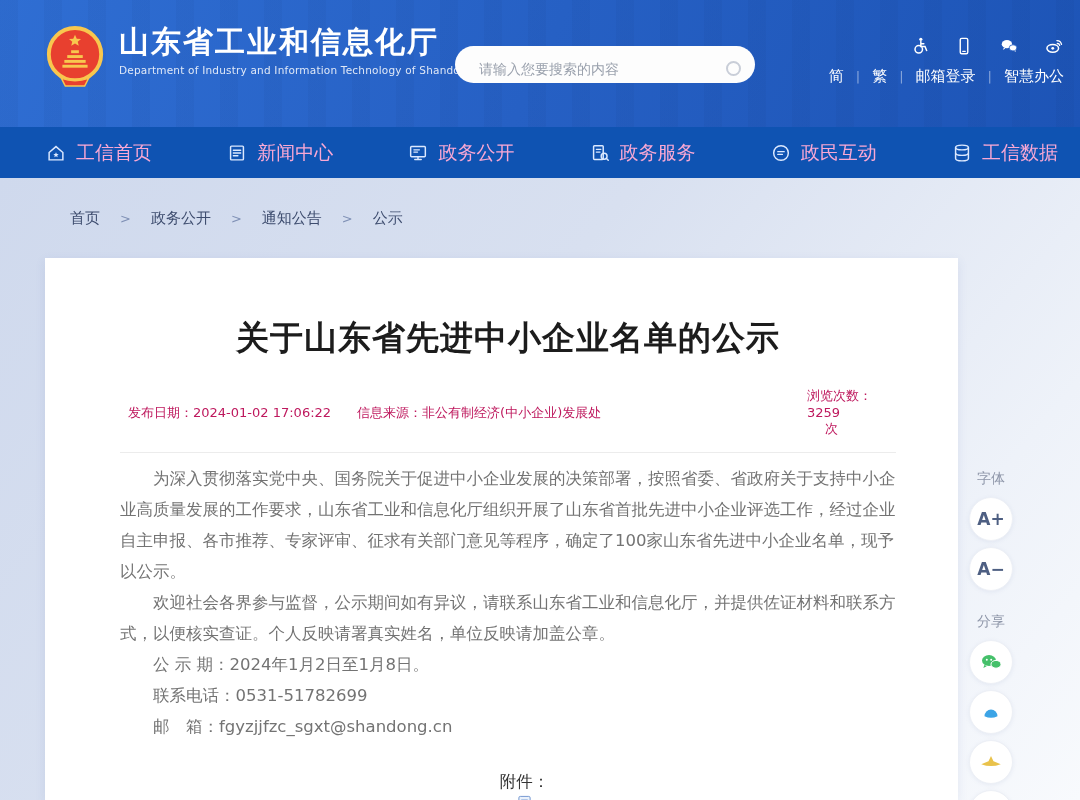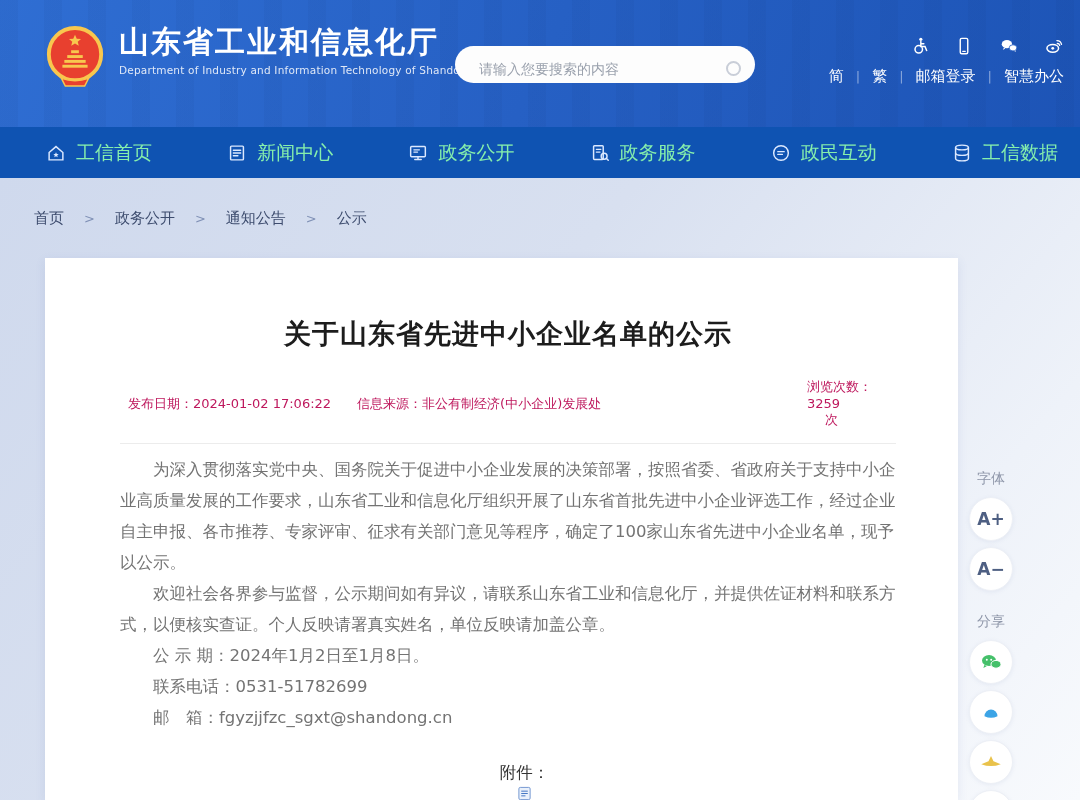--- a/index.html
+++ b/index.html
@@ -32,37 +32,37 @@
     display:flex; flex-direction:column; align-items:flex-end; gap:11px; }
   .util-icons { display:flex; gap:24px; align-items:center; }
   .util-icons svg { display:block; cursor:pointer; }
   .quick-links { display:flex; gap:12px; align-items:center; color:#fff; font-size:15px; }
   .ql { cursor:pointer; }
   .qsep { color:rgba(255,255,255,.45); font-size:13px; }
 
   
   .nav { height:51px; background:#0f53b2; display:flex; align-items:center;
     justify-content:space-between; padding:0 22px 0 45px; }
-  .nav-item { display:flex; align-items:center; gap:9px; color:#86efac;
+  .nav-item { display:flex; align-items:center; gap:9px; color:#f9a8d4;
     font-size:19px; text-decoration:none; cursor:pointer; }
   .nav-item svg { display:block; }
 
   
   .content { position:relative; height:622px; overflow:hidden;
     background:linear-gradient(130deg,#cfd9ed 0%,#d8e0f0 40%,#eef2f9 78%,#f8fafd 100%); }
 
-  .breadcrumb { padding:26px 0 0 34px; display:flex; gap:20px; align-items:center;
+  .breadcrumb { padding:26px 0 0 70px; display:flex; gap:20px; align-items:center;
     font-size:15px; color:#3d4c6e; height:54px; }
   .crumb { cursor:pointer; }
   .bsep { color:#7f90b5; font-size:13px; }
 
   .card { position:absolute; left:45px; top:80px; width:913px; height:542px;
     background:#fff; box-shadow:0 3px 10px rgba(64,92,156,.10);
     padding:58px 62px 0 75px; }
-  .a-title { text-align:center; font-size:27px; font-weight:bold; color:#1c1c1c;
+  .a-title { text-align:center; font-size:33px; font-weight:bold; color:#1c1c1c;
     margin:0; letter-spacing:1px; }
   .meta { display:flex; align-items:center; margin-top:26px; font-size:13px; color:#be185d;margin-left:8px; }
   .m-gap { margin-left:26px; }
   .views-group { margin-left:auto; margin-right:24px; display:flex; align-items:flex-start;flex-direction:column; }
   .views-unit { margin-left:18px; }
   .divider { border-bottom:1px solid #ececec; margin-top:14px; }
 
   .body-text { margin-top:10px; }
   .para { margin:0; text-indent:2em; font-size:16.5px; line-height:31px; color:#737373; }
 

